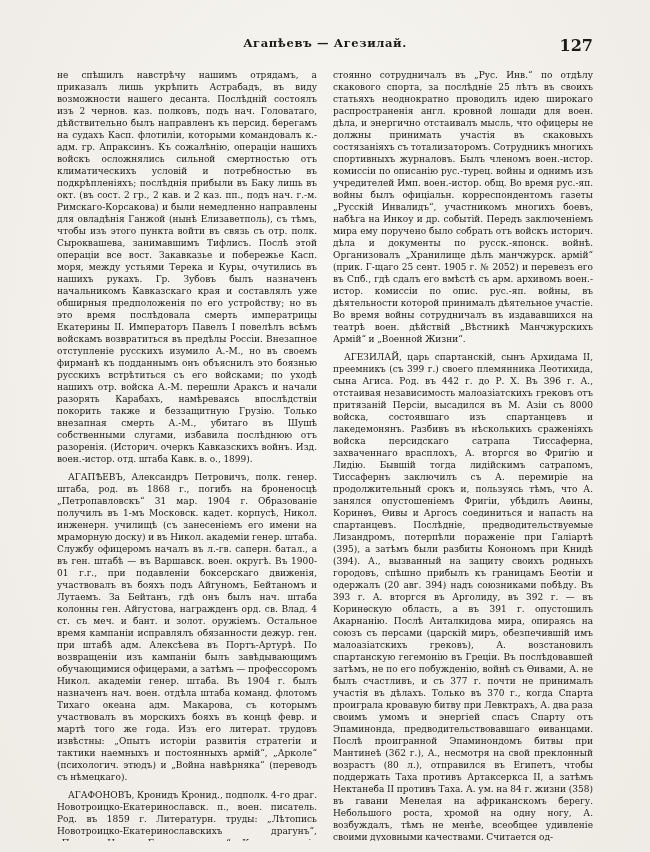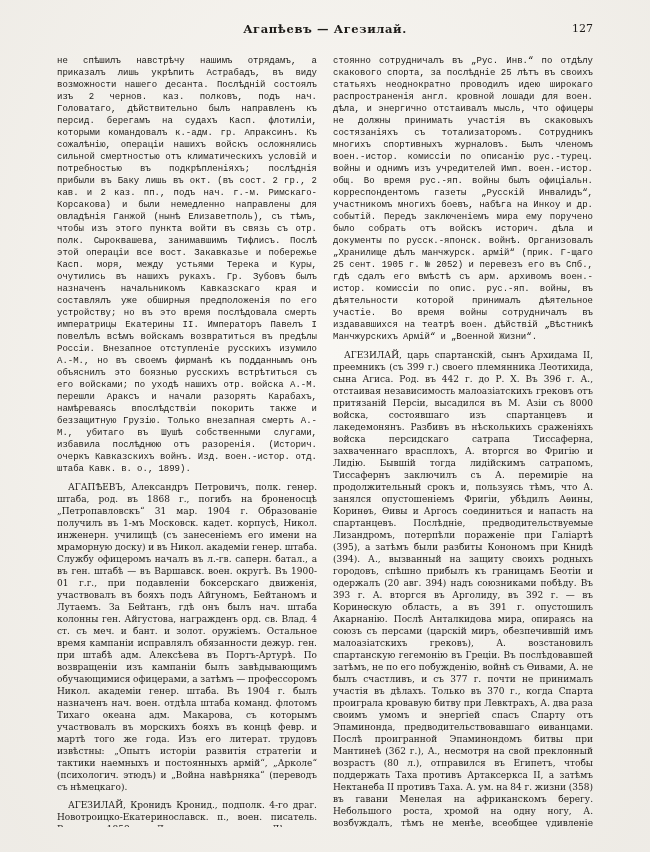--- a/index.html
+++ b/index.html
@@ -8,74 +8,74 @@
   }
   html,body{margin:0;padding:0;}
   body{
     width:650px;height:852px;overflow:hidden;
     background:var(--paper);
     font-family:"DejaVu Serif","Liberation Serif",serif;
   }
   .sheet{
     box-sizing:border-box;
     width:650px;height:852px;
-    padding:22px 57px 0 57px;
+    padding:36px 57px 0 57px;
     background:
       radial-gradient(ellipse at 50% 40%, rgba(255,255,255,.35), rgba(0,0,0,.03) 95%),
       var(--paper);
   }
   .running-header{
     position:relative;
     height:16px;
     margin-bottom:17px;
     color:var(--ink);
   }
   .head-title{
     text-align:center;
     font-weight:bold;
     font-size:11.5px;
     letter-spacing:.6px;
   }
   .head-page{
     position:absolute;
     right:0;top:0;
-    font-weight:normal;
-    font-size:11px;
+    font-weight:bold;
+    font-size:16px;
   }
   .cols{
     display:flex;
     gap:16px;
   }
   .col{
     width:260px;
     height:772px;
     overflow:hidden;
     text-align:justify;
     font-size:9px;
     line-height:12px;
     color:var(--ink);
     word-spacing:-0.3px;
   }
   .col p{margin:0;}
   .col p.entry{margin-top:6px;text-indent:11px;}
-  .col p.cont{text-indent:0;font-family:Liberation Mono, monospace;}
+  .col p.cont{text-indent:0;}
   .term{font-weight:normal;}
 </style>
 </head>
 <body>
 
 <div class="sheet">
   <div class="running-header">
     <div class="head-title">Агапѣевъ — Агезилай.</div>
     <div class="head-page">127</div>
   </div>
   <div class="cols">
     <div class="col" id="col-left">
         <p class="cont">не спѣшилъ навстрѣчу нашимъ отрядамъ, а приказалъ лишь укрѣпить Астрабадъ, въ виду возможности нашего десанта. Послѣдній состоялъ изъ 2 чернов. каз. полковъ, подъ нач. Головатаго, дѣйствительно былъ направленъ къ персид. берегамъ на судахъ Касп. флотиліи, которыми командовалъ к.-адм. гр. Апраксинъ. Къ сожалѣнію, операціи нашихъ войскъ осложнялись сильной смертностью отъ климатическихъ условій и потребностью въ подкрѣпленіяхъ; послѣднія прибыли въ Баку лишь въ окт. (въ сост. 2 гр., 2 кав. и 2 каз. пп., подъ нач. г.-м. Римскаго-Корсакова) и были немедленно направлены для овладѣнія Ганжой (нынѣ Елизаветполь), съ тѣмъ, чтобы изъ этого пункта войти въ связь съ отр. полк. Сыроквашева, занимавшимъ Тифлисъ. Послѣ этой операціи все вост. Закавказье и побережье Касп. моря, между устьями Терека и Куры, очутились въ нашихъ рукахъ. Гр. Зубовъ былъ назначенъ начальникомъ Кавказскаго края и составлялъ уже обширныя предположенія по его устройству; но въ это время послѣдовала смерть императрицы Екатерины II. Императоръ Павелъ I повелѣлъ всѣмъ войскамъ возвратиться въ предѣлы Россіи. Внезапное отступленіе русскихъ изумило А.-М., но въ своемъ фирманѣ къ подданнымъ онъ объяснилъ это боязнью русскихъ встрѣтиться съ его войсками; по уходѣ нашихъ отр. войска А.-М. перешли Араксъ и начали разорять Карабахъ, намѣреваясь впослѣдствіи покорить также и беззащитную Грузію. Только внезапная смерть А.-М., убитаго въ Шушѣ собственными слугами, избавила послѣднюю отъ разоренія. (Историч. очеркъ Кавказскихъ войнъ. Изд. воен.-истор. отд. штаба Кавк. в. о., 1899).</p>
         <p class="entry"><b class="term">АГАПѢЕВЪ, Александръ Петровичъ, </b>полк. генер. штаба, род. въ 1868 г., погибъ на броненосцѣ „Петропавловскъ“ 31 мар. 1904 г. Образованіе получилъ въ 1-мъ Московск. кадет. корпусѣ, Никол. инженерн. училищѣ (съ занесеніемъ его имени на мраморную доску) и въ Никол. академіи генер. штаба. Службу офицеромъ началъ въ л.-гв. саперн. батал., а въ ген. штабѣ — въ Варшавск. воен. округѣ. Въ 1900-01 г.г., при подавленіи боксерскаго движенія, участвовалъ въ бояхъ подъ Айгуномъ, Бейтаномъ и Лутаемъ. За Бейтанъ, гдѣ онъ былъ нач. штаба колонны ген. Айгустова, награжденъ орд. св. Влад. 4 ст. съ меч. и бант. и золот. оружіемъ. Остальное время кампаніи исправлялъ обязанности дежур. ген. при штабѣ адм. Алексѣева въ Портъ-Артурѣ. По возвращеніи изъ кампаніи былъ завѣдывающимъ обучающимися офицерами, а затѣмъ — профессоромъ Никол. академіи генер. штаба. Въ 1904 г. былъ назначенъ нач. воен. отдѣла штаба команд. флотомъ Тихаго океана адм. Макарова, съ которымъ участвовалъ въ морскихъ бояхъ въ концѣ февр. и мартѣ того же года. Изъ его литерат. трудовъ извѣстны: „Опытъ исторіи развитія стратегіи и тактики наемныхъ и постоянныхъ армій“, „Арколе“ (психологич. этюдъ) и „Война навѣрняка“ (переводъ съ нѣмецкаго).</p>
-        <p class="entry"><b class="term">АГЕЗИЛАЙ, Кронидъ Кронид., </b>подполк. 4-го драг. Новотроицко-Екатеринославск. п., воен. писатель. Род. въ 1859 г. Литературн. труды: „Лѣтопись Новотроицко-Екатеринославскихъ драгунъ“, „Памятка Новотр.-Екатер. драгунъ“, „Красносельскія скачки“ — историч. очеркъ. По-</p>
+        <p class="entry"><b class="term">АГАФОНОВЪ, Кронидъ Кронид., </b>подполк. 4-го драг. Новотроицко-Екатеринославск. п., воен. писатель. Род. въ 1859 г. Литературн. труды: „Лѣтопись Новотроицко-Екатеринославскихъ драгунъ“, „Памятка Новотр.-Екатер. драгунъ“, „Красносельскія скачки“ — историч. очеркъ. По-</p>
       </div>
     <div class="col" id="col-right">
         <p class="cont">стоянно сотрудничалъ въ „Рус. Инв.“ по отдѣлу скакового спорта, за послѣдніе 25 лѣтъ въ своихъ статьяхъ неоднократно проводилъ идею широкаго распространенія англ. кровной лошади для воен. дѣла, и энергично отстаивалъ мысль, что офицеры не должны принимать участія въ скаковыхъ состязаніяхъ съ тотализаторомъ. Сотрудникъ многихъ спортивныхъ журналовъ. Былъ членомъ воен.-истор. комиссіи по описанію рус.-турец. войны и однимъ изъ учредителей Имп. воен.-истор. общ. Во время рус.-яп. войны былъ офиціальн. корреспондентомъ газеты „Русскій Инвалидъ“, участникомъ многихъ боевъ, набѣга на Инкоу и др. событій. Передъ заключеніемъ мира ему поручено было собрать отъ войскъ историч. дѣла и документы по русск.-японск. войнѣ. Организовалъ „Хранилище дѣлъ манчжурск. армій“ (прик. Г-щаго 25 сент. 1905 г. № 2052) и перевезъ его въ Спб., гдѣ сдалъ его вмѣстѣ съ арм. архивомъ воен.-истор. комиссіи по опис. рус.-яп. войны, въ дѣятельности которой принималъ дѣятельное участіе. Во время войны сотрудничалъ въ издававшихся на театрѣ воен. дѣйствій „Вѣстникѣ Манчжурскихъ Армій“ и „Военной Жизни“.</p>
         <p class="entry"><b class="term">АГЕЗИЛАЙ, </b>царь спартанскій, сынъ Архидама II, преемникъ (съ 399 г.) своего племянника Леотихида, сына Агиса. Род. въ 442 г. до Р. Х. Въ 396 г. А., отстаивая независимость малоазіатскихъ грековъ отъ притязаній Персіи, высадился въ М. Азіи съ 8000 войска, состоявшаго изъ спартанцевъ и лакедемонянъ. Разбивъ въ нѣсколькихъ сраженіяхъ войска персидскаго сатрапа Тиссаферна, захваченнаго врасплохъ, А. вторгся во Фригію и Лидію. Бывшій тогда лидійскимъ сатрапомъ, Тиссафернъ заключилъ съ А. перемиріе на продолжительный срокъ и, пользуясь тѣмъ, что А. занялся опустошеніемъ Фригіи, убѣдилъ Аѳины, Коринѳъ, Ѳивы и Аргосъ соединиться и напасть на спартанцевъ. Послѣдніе, предводительствуемые Лизандромъ, потерпѣли пораженіе при Галіартѣ (395), а затѣмъ были разбиты Конономъ при Книдѣ (394). А., вызванный на защиту своихъ родныхъ городовъ, спѣшно прибылъ къ границамъ Беотіи и одержалъ (20 авг. 394) надъ союзниками побѣду. Въ 393 г. А. вторгся въ Арголиду, въ 392 г. — въ Коринѳскую область, а въ 391 г. опустошилъ Акарнанію. Послѣ Анталкидова мира, опираясь на союзъ съ персами (царскій миръ, обезпечившій имъ малоазіатскихъ грековъ), А. возстановилъ спартанскую гегемонію въ Греціи. Въ послѣдовавшей затѣмъ, не по его побужденію, войнѣ съ Ѳивами, А. не былъ счастливъ, и съ 377 г. почти не принималъ участія въ дѣлахъ. Только въ 370 г., когда Спарта проиграла кровавую битву при Левктрахъ, А. два раза своимъ умомъ и энергіей спасъ Спарту отъ Эпаминонда, предводительствовавшаго ѳиванцами. Послѣ проигранной Эпаминондомъ битвы при Мантинеѣ (362 г.), А., несмотря на свой преклонный возрастъ (80 л.), отправился въ Египетъ, чтобы поддержать Таха противъ Артаксеркса II, а затѣмъ Нектанеба II противъ Таха. А. ум. на 84 г. жизни (358) въ гавани Менелая на африканскомъ берегу. Небольшого роста, хромой на одну ногу, А. возбуждалъ, тѣмъ не менѣе, всеобщее удивленіе своими духовными качествами. Считается од-</p>
       </div>
   </div>
 </div>
 
 </body></html>

